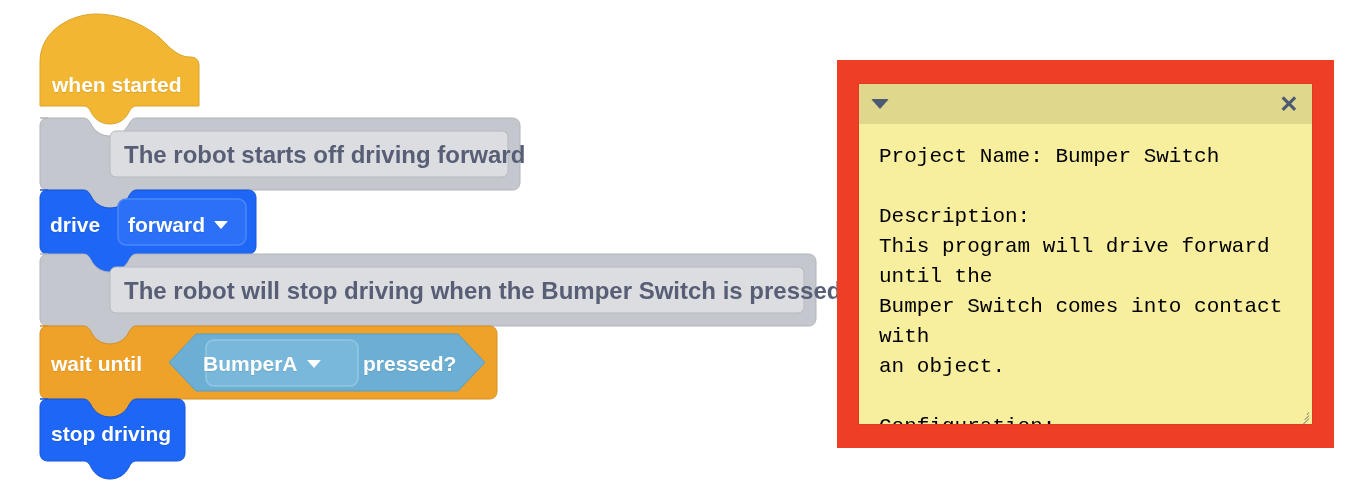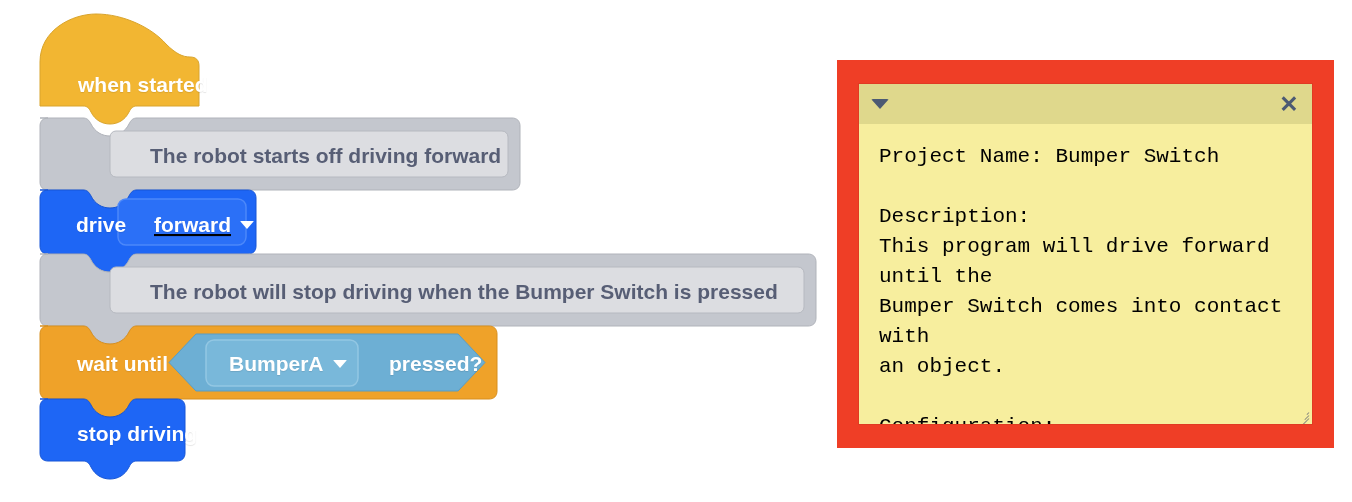--- a/index.html
+++ b/index.html
@@ -38,27 +38,26 @@
     left: 0;
     top: 0;
   }
 
   
   .overlay {
     position: absolute;
     display: flex;
     align-items: center;
     pointer-events: none;
-    margin-left: 26px;
   }
 
   
   .comment-text {
     color: #575E75;
-    font-size: 21px;
+    font-size: 24px;
     font-weight: bold;
     white-space: nowrap;
     line-height: 1;
   }
 
   
   .chev {
     width: 0;
     height: 0;
     border-left: 7px solid transparent;
@@ -317,21 +316,21 @@
   </div>
 
   <div class="overlay" style="left:124px; top:142px; height:26px;">
     <span class="comment-text">The robot starts off driving forward</span>
   </div>
 
   <div class="overlay" style="left:50px; top:211px; height:26px;text-align:right;">
     <span class="blk-label">drive</span>
   </div>
 
-  <div class="overlay" style="left:128px; top:211px; height:26px;text-decoration:underline;">
+  <div class="overlay" style="left:128px; top:211px; height:26px;">
     <span class="blk-label">forward</span>
     <span class="chev"></span>
   </div>
 
   <div class="overlay" style="left:124px; top:278px; height:26px;">
     <span class="comment-text">The robot will stop driving when the Bumper Switch is pressed</span>
   </div>
 
   <div class="overlay" style="left:51px; top:350px; height:26px;align-items:center;">
     <span class="blk-label">wait until</span>

